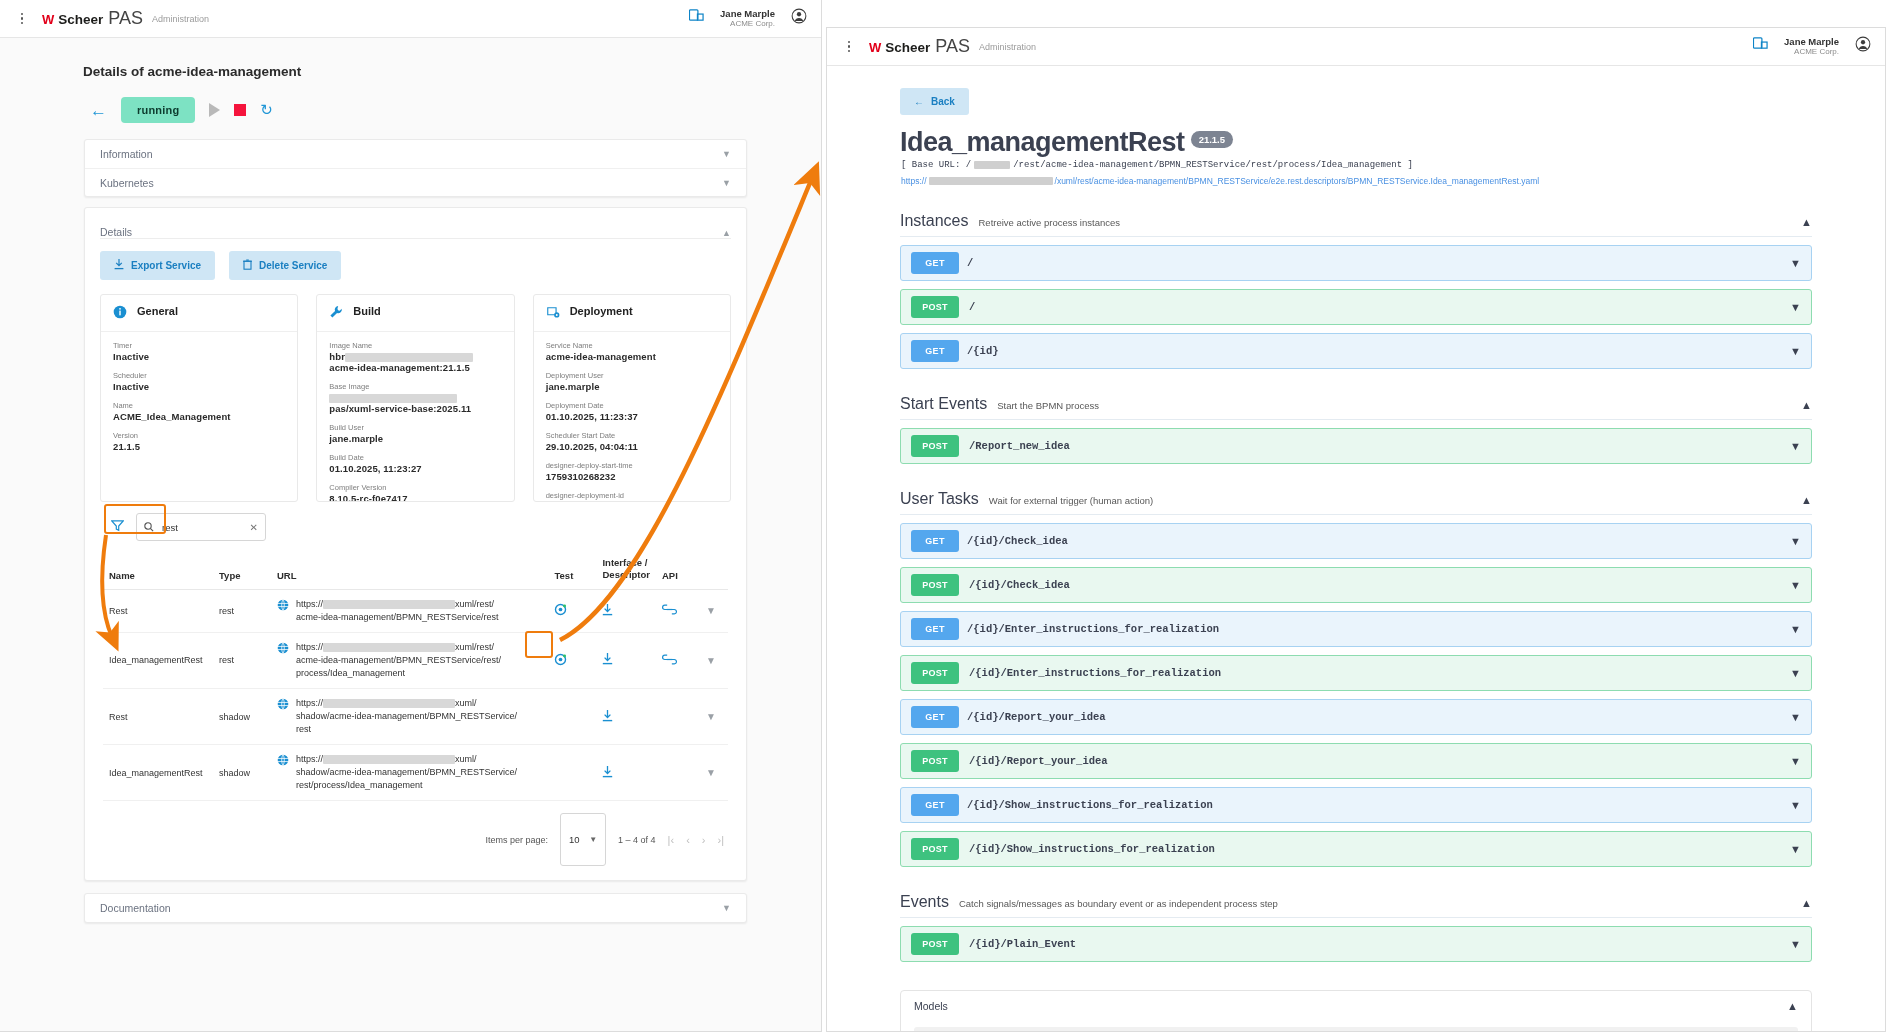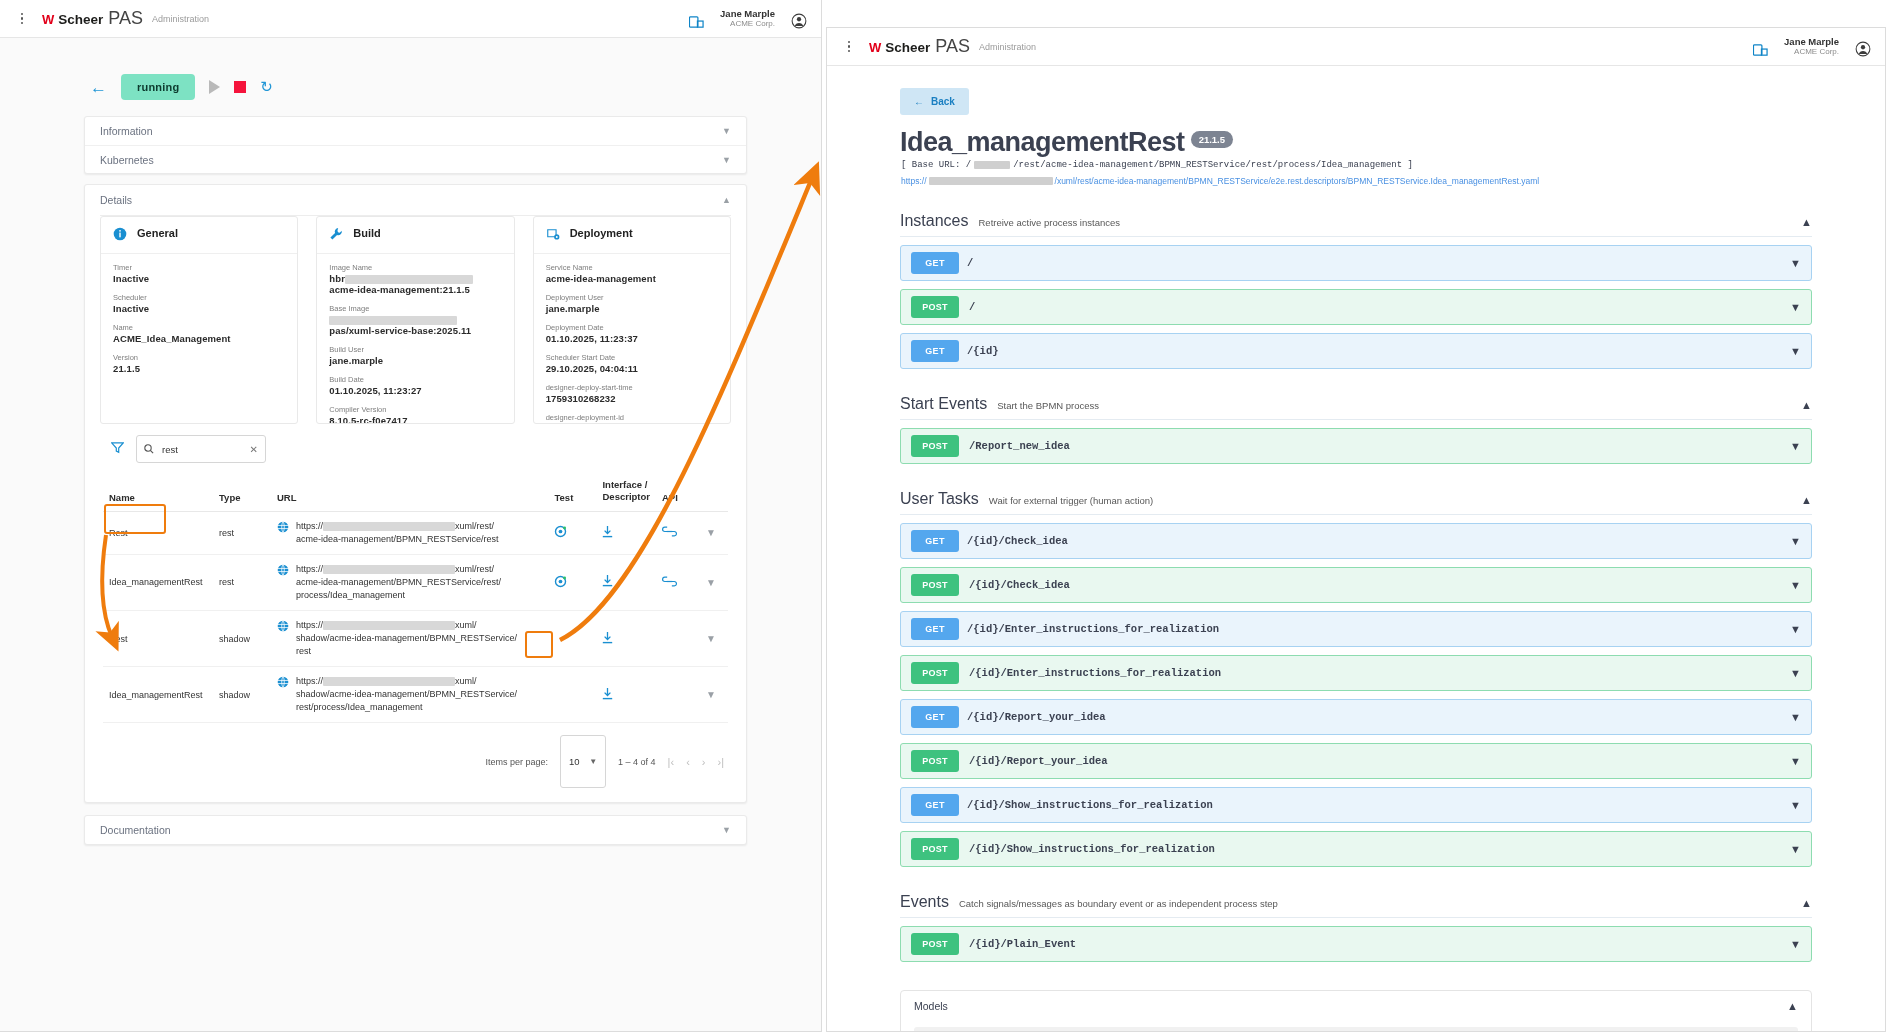--- a/index.html
+++ b/index.html
@@ -23,21 +23,21 @@
     height:38px; background:#ffffff; border-bottom:1px solid #e6e6e6;
     display:flex; align-items:center; padding:0 14px; position:relative;
   }
   .kebab { width:16px; display:flex; flex-direction:column; align-items:center; gap:2px; cursor:pointer; }
   .kebab i { width:2.5px; height:2.5px; background:#555; border-radius:50%; display:block; }
   .brand { display:flex; align-items:baseline; gap:5px; margin-left:12px; }
   .brand-mark { color:#e2001a; font-weight:bold; font-size:13px; letter-spacing:-1px; }
   .brand-b { font-weight:bold; font-size:13.5px; color:#1d1d1b; }
   .brand-l { font-size:18px; color:#444; }
   .brand-sub { font-size:9px; color:#9b9b9b; margin-left:9px; }
-  .topbar-right { margin-left:auto; display:flex; align-items:flex-end; gap:16px; }
+  .topbar-right { margin-left:auto; display:flex; align-items:flex-start; gap:16px; }
   .doc-ico { color:#0e84c7; display:flex; }
   .user-block { text-align:right; line-height:1.25; }
   .user-name { font-size:9.5px; font-weight:bold; color:#333; }
   .user-org { font-size:8px; color:#8b8b8b; }
   .avatar-ico { color:#3c3c3c; display:flex; }
 
   .content { padding:18px 0 0 0; }
   .page-title { font-size:13.5px; font-weight:bold; color:#2b2b2b; margin:8px 0 0 83px; }
 
   .toolbar { display:flex; align-items:center; gap:14px; margin:18px 0 0 90px; }
@@ -211,20 +211,21 @@
         <svg width="16" height="16" viewBox="0 0 20 20">
             <circle cx="10" cy="10" r="8.6" fill="none" stroke="#3c3c3c" stroke-width="1.3"></circle>
             <circle cx="10" cy="7.8" r="2.7" fill="#3c3c3c"></circle>
             <path d="M4.6 16.3a5.8 5.8 0 0 1 10.8 0" fill="#3c3c3c"></path>
           </svg>
       </span>
     </div>
   </div>
 
   <div class="content">
+    <div class="page-title">Details of acme-idea-management</div>
 
     <div class="toolbar">
       <span class="back-arrow">←</span>
       <span class="state-chip">running</span>
       <span class="tb-play"></span>
       <span class="tb-stop"></span>
       <span class="tb-restart">↻</span>
     </div>
 
     <div class="card" style="margin-top:16px;">
@@ -232,26 +233,46 @@
         <span>Information</span>
         <span class="chev">▼</span>
       </div>
       <div class="acc-row">
         <span>Kubernetes</span>
         <span class="chev">▼</span>
       </div>
     </div>
 
     <div class="card" style="margin-top:10px;">
-      <div class="acc-row" style="height:30px;">
+      <div class="acc-row" style="height:30px;align-items:flex-end;">
         <span>Details</span>
         <span class="chev">▲</span>
       </div>
       <div class="divider-line"></div>
 
+      <div class="btnrow">
+        <button class="lbtn">
+          <span>
+            <svg width="10" height="11" viewBox="0 0 10 11">
+                <path d="M5 0v6M2.2 3.8 5 6.6l2.8-2.8" stroke="#1a7fc1" stroke-width="1.2" fill="none"></path>
+                <path d="M0.6 9.6h8.8" stroke="#1a7fc1" stroke-width="1.3"></path>
+              </svg>
+          </span>
+          <span>Export Service</span>
+        </button>
+        <button class="lbtn">
+          <span>
+            <svg width="9" height="11" viewBox="0 0 9 11">
+                <rect x="1" y="2.2" width="7" height="8" fill="none" stroke="#1a7fc1" stroke-width="1.1"></rect>
+                <path d="M0 2.2h9M3.2 1h2.6" stroke="#1a7fc1" stroke-width="1.1"></path>
+              </svg>
+          </span>
+          <span>Delete Service</span>
+        </button>
+      </div>
 
       <div class="cards3">
 
         <div class="icard">
           <div class="icard-head">
             <span>
               <svg width="14" height="14" viewBox="0 0 16 16">
                   <circle cx="8" cy="8" r="7.2" fill="#1a8fd1"></circle>
                   <rect x="7.2" y="6.4" width="1.6" height="5.4" fill="#fff"></rect>
                   <circle cx="8" cy="4.4" r="1" fill="#fff"></circle>

